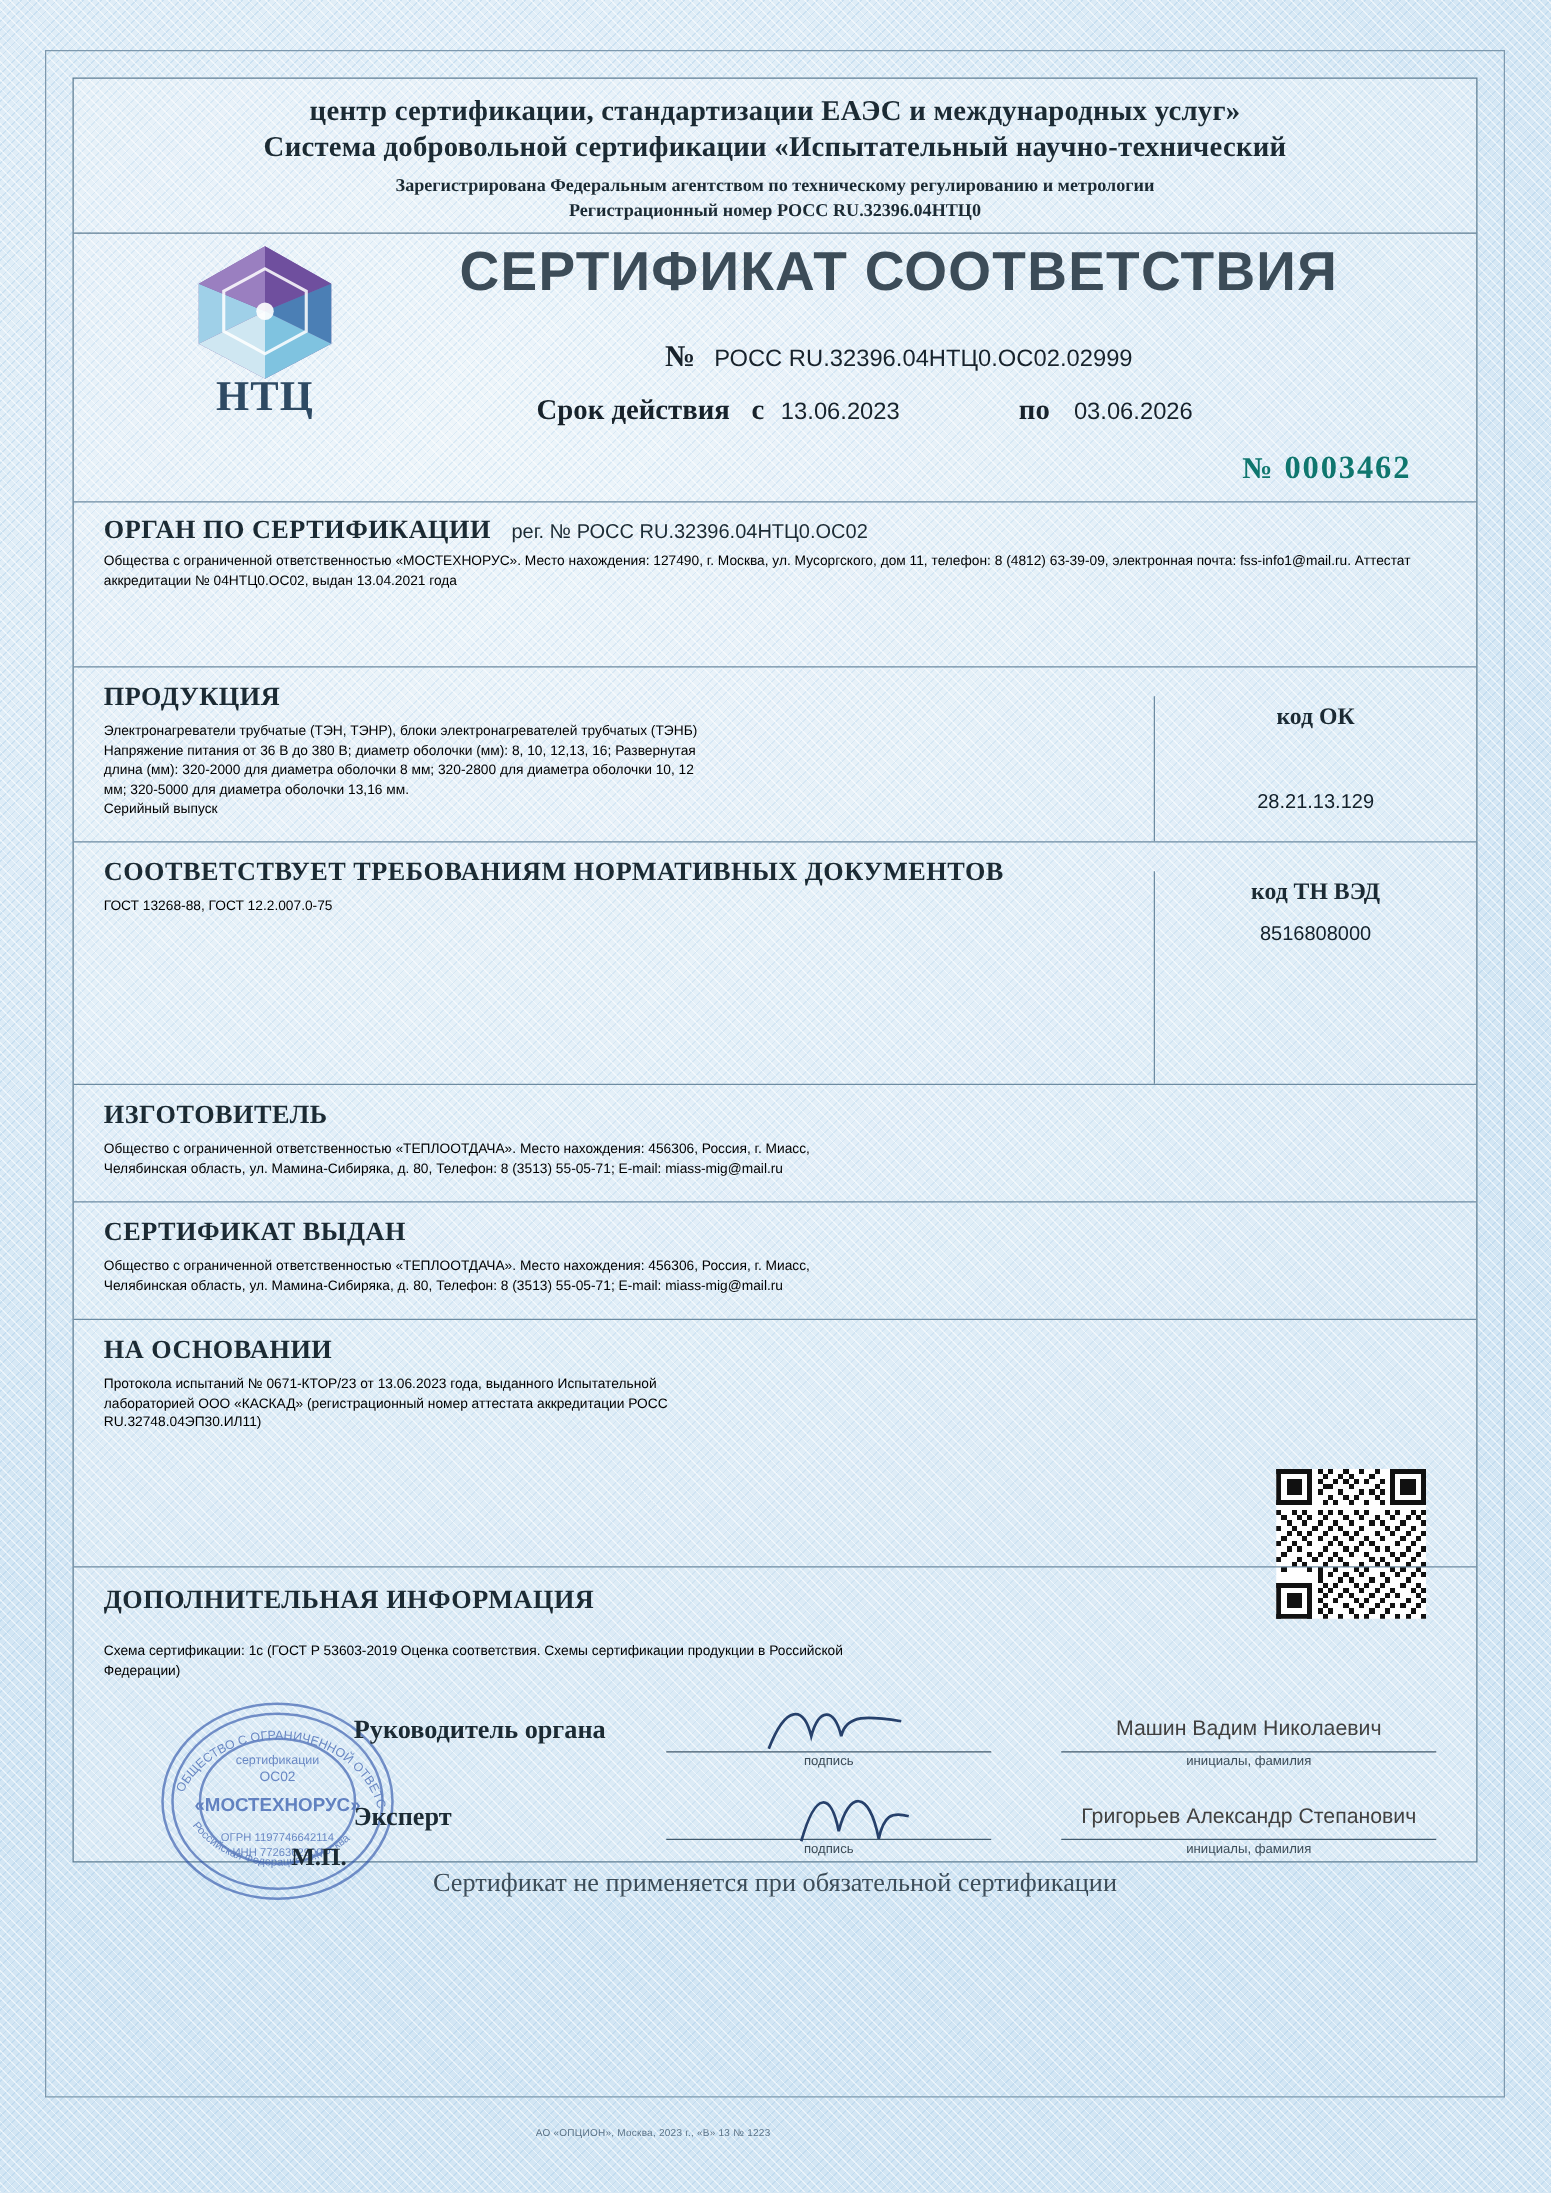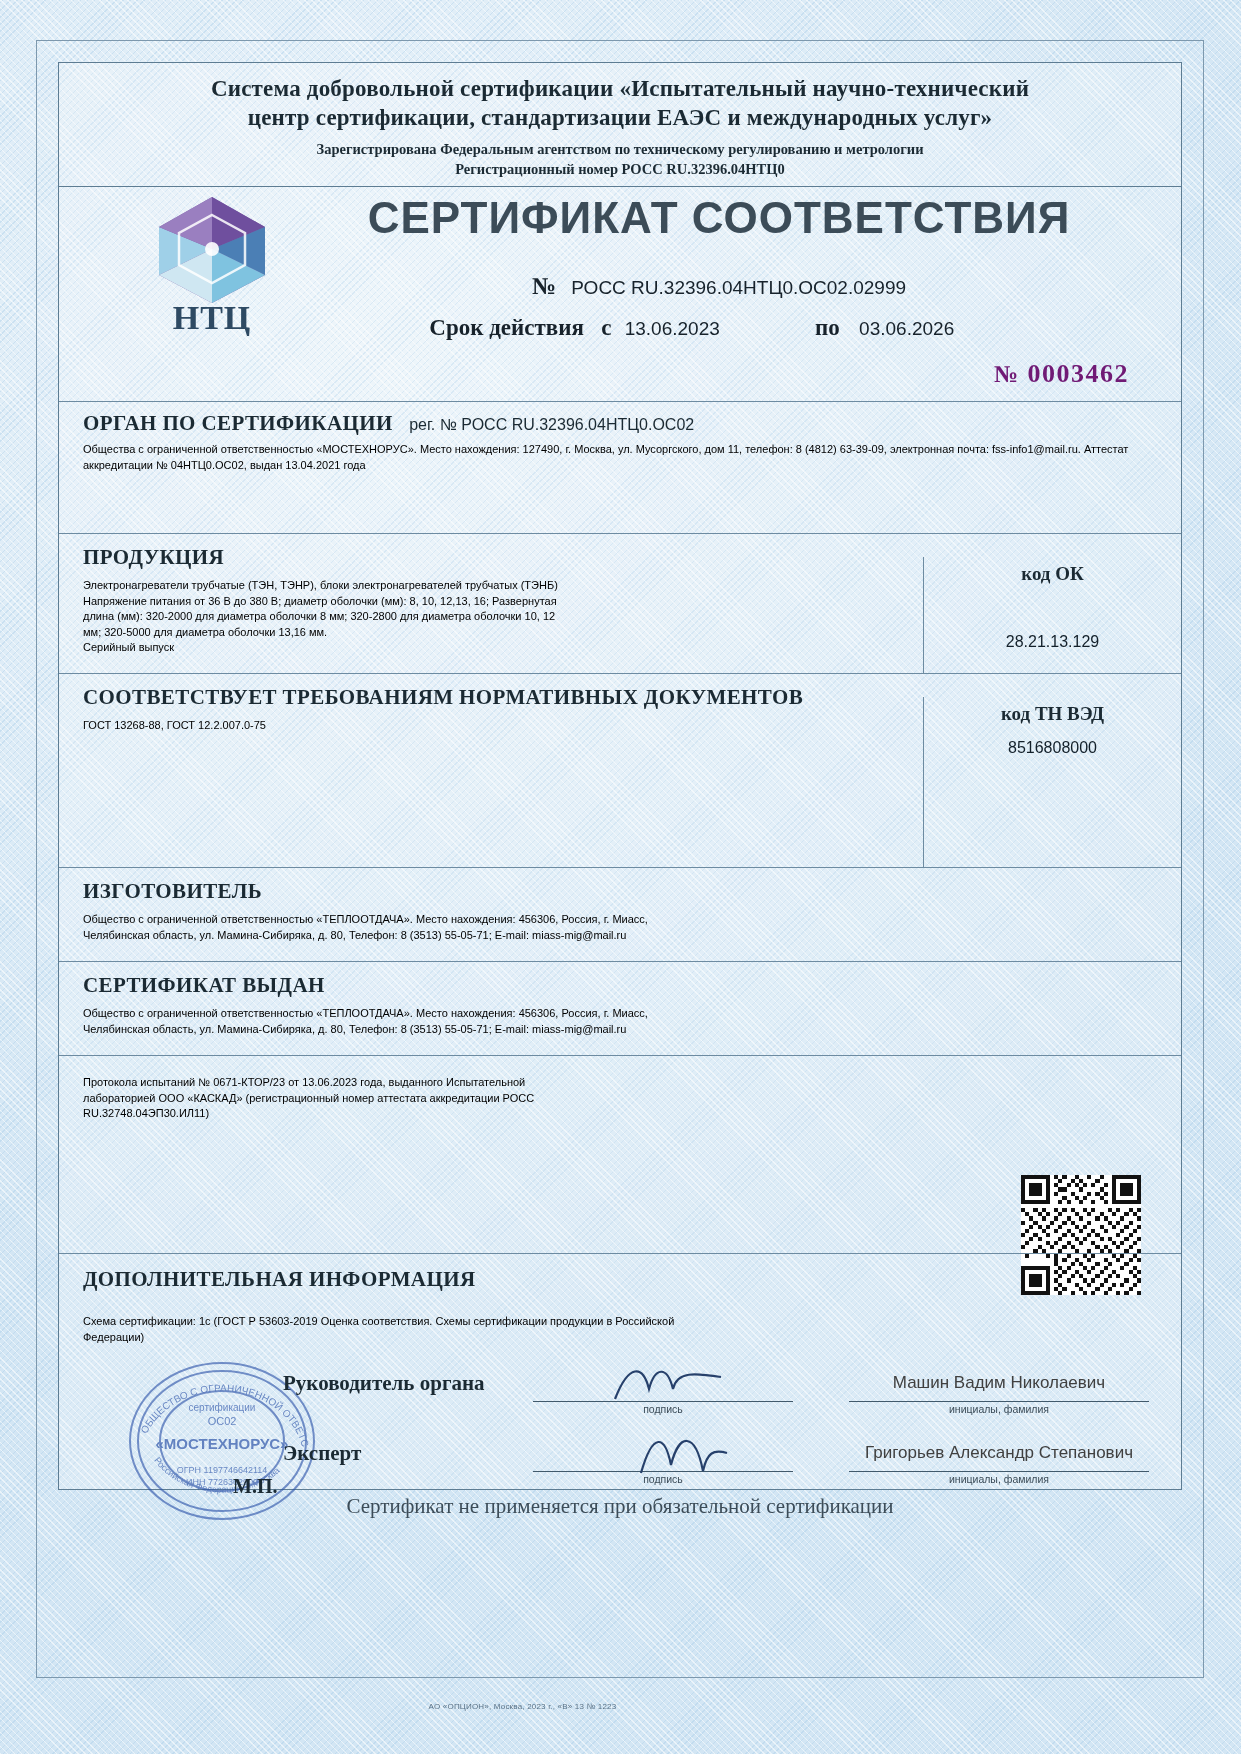--- a/index.html
+++ b/index.html
@@ -154,21 +154,21 @@
 
   .blank-no {
     position: absolute;
     left: 0;
     top: 296px;
     width: 1070px;
     text-align: right;
     font-family: "Liberation Serif", serif;
     font-weight: bold;
     font-size: 26px;
-    color: #701a75;
+    color: #0f766e;
     letter-spacing: 1.5px;
   }
   .blank-no .hash { font-size: 24px; }
 
   
   .sec-head {
     font-family: "Liberation Serif", serif;
     font-weight: bold;
     font-size: 21px;
     color: #1b2a33;
@@ -320,22 +320,22 @@
 
 <div class="bg-texture"></div>
 
 <div class="page">
 
   <div class="outer-frame"></div>
 
   <div class="inner-frame">
 
     <div class="header-block">
+      <div class="sys-title">центр сертификации, стандартизации ЕАЭС и международных услуг»</div>
       <div class="sys-title">Система добровольной сертификации «Испытательный научно-технический</div>
-      <div class="sys-title">центр сертификации, стандартизации ЕАЭС и международных услуг»</div>
       <div class="sys-sub">Зарегистрирована Федеральным агентством по техническому регулированию и метрологии</div>
       <div class="sys-sub" style="margin-top:2px;">Регистрационный номер РОСС RU.32396.04НТЦ0</div>
     </div>
 
     <div class="logo">
       <svg width="150" height="115" viewBox="0 0 150 115">
         <polygon points="75,6 128,36 128,84 75,112 22,84 22,36" fill="#7b5fa6"></polygon>
         <polygon points="75,6 128,36 75,58" fill="#6f4f9e"></polygon>
         <polygon points="128,36 128,84 75,58" fill="#4b7fb5"></polygon>
         <polygon points="22,36 75,58 22,84" fill="#9fd0e8"></polygon>
@@ -425,20 +425,21 @@
       <div class="sec-head">СЕРТИФИКАТ ВЫДАН</div>
       <div class="body-text" style="margin-top:8px;">
         <div>Общество с ограниченной ответственностью «ТЕПЛООТДАЧА». Место нахождения: 456306, Россия, г. Миасс,</div>
         <div>Челябинская область, ул. Мамина-Сибиряка, д. 80, Телефон: 8 (3513) 55-05-71; E-mail: miass-mig@mail.ru</div>
       </div>
     </div>
 
     <div class="hrule" style="top:992px;"></div>
 
     <div class="sec" style="top:1004px;">
+      <div class="sec-head">НА ОСНОВАНИИ</div>
       <div class="body-text" style="margin-top:8px; width:780px;">
         <div>Протокола испытаний № 0671-КТОР/23 от 13.06.2023 года, выданного Испытательной</div>
         <div>лабораторией ООО «КАСКАД» (регистрационный номер аттестата аккредитации РОСС</div>
         <div>RU.32748.04ЭП30.ИЛ11)</div>
       </div>
     </div>
 
     <div class="qr">
       <svg width="120" height="120" viewBox="0 0 29 29" shape-rendering="crispEdges">
         <rect width="29" height="29" fill="#ffffff"></rect>

